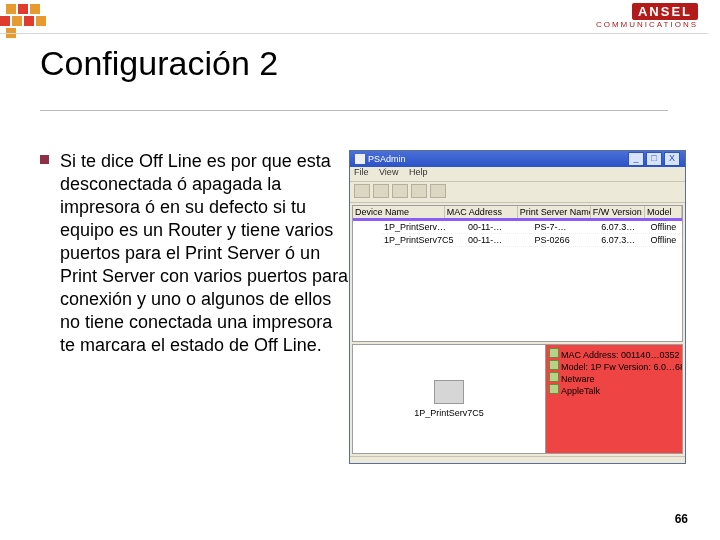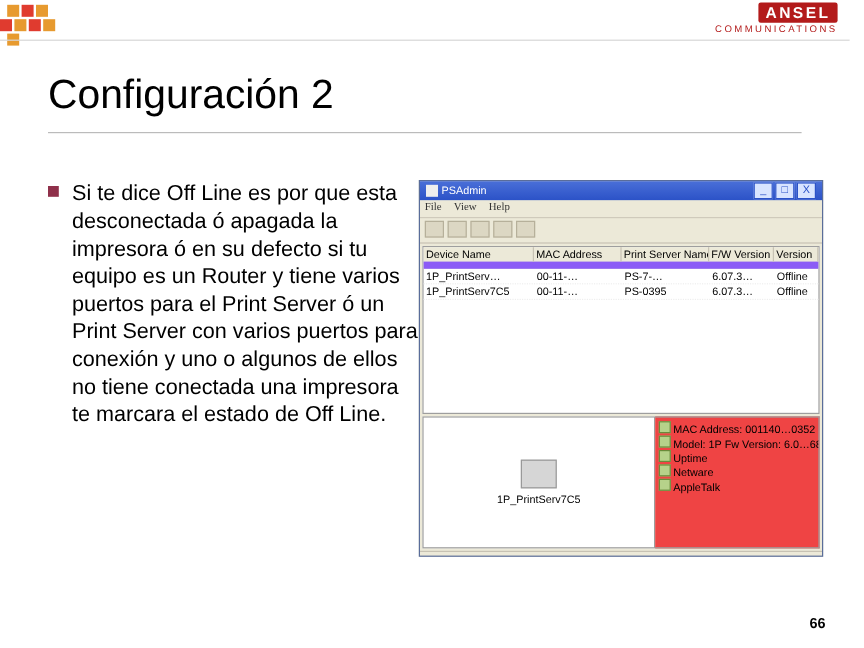--- a/index.html
+++ b/index.html
@@ -6,40 +6,40 @@
   .slide{position:relative;width:708px;height:540px;box-sizing:border-box;}
   
   .hdr{position:absolute;top:0;left:0;right:0;height:36px;}
   .mosaic{position:absolute;left:0;top:4px;}
   .m{position:absolute;width:10px;height:10px;}
   .brand{position:absolute;right:10px;top:2px;text-align:right;}
   .brand-name{background:#b31b1b;color:#fff;font:700 13px Arial;letter-spacing:2px;padding:1px 6px;border-radius:2px;display:inline-block;}
   .brand-sub{font:8px/10px Arial;letter-spacing:2px;color:#b31b1b;text-align:right;}
   .hdr-line{position:absolute;left:0;right:0;top:33px;height:1px;background:#d6d6d6;}
   
-  .title{position:absolute;left:40px;top:60px;font:400 34px Arial;text-align:center;}
+  .title{position:absolute;left:40px;top:44px;font:400 34px Arial;text-align:center;}
   .title-line{position:absolute;left:40px;top:110px;right:40px;height:1px;background:#bbb;}
   
   .bullet-sq{position:absolute;left:40px;top:155px;width:9px;height:9px;background:#8f304a;}
   .body{position:absolute;left:60px;top:150px;width:290px;font:18px/23px Arial;}
   .pgnum{position:absolute;right:20px;bottom:14px;font:700 12px Arial;}
   
   .app{position:absolute;right:22px;top:150px;width:335px;height:312px;border:1px solid #5a6d9a;background:#ece9d8;font:9px Tahoma,Arial;}
   .titlebar{height:16px;background:linear-gradient(#4a6fd8,#2b52c7);color:#fff;display:flex;align-items:center;padding:0 5px;}
   .tb-icon{width:10px;height:10px;background:#eee;margin-right:3px;}
   .tb-btns{margin-left:auto;display:flex;gap:2px;}
   .tb-btn{width:14px;height:12px;background:#d8e4ff;border:1px solid #2b52c7;font:9px/10px Arial;text-align:center;color:#2b52c7;}
-  .menubar{height:14px;background:#ece9d8;padding:0 4px;border-bottom:1px solid #c7c2b3;font-family:Liberation Serif, serif;}
+  .menubar{height:14px;background:#ece9d8;padding:0 4px;border-bottom:1px solid #c7c2b3;}
   .menubar span{margin-right:8px;color:#333;}
   .toolbar{height:16px;background:#ece9d8;border-bottom:1px solid #c7c2b3;display:flex;gap:3px;padding:2px 4px;}
   .tool{width:14px;height:12px;background:#dcd7c3;border:1px solid #b6b09a;}
   .list{background:#fff;border:1px solid #9e9e9e;margin:2px;}
-  .list-hdr{display:flex;background:#ece9d8;border-bottom:6px solid #8b5cf6;}
+  .list-hdr{display:flex;background:#ece9d8;border-bottom:3px solid #8b5cf6;}
   .lh{border-right:1px solid #c7c2b3;padding:1px 2px;white-space:nowrap;overflow:hidden;}
-  .row{display:flex;border-bottom:1px dotted #eee;}
+  .row{display:flex;border-bottom:1px dotted #eee;margin-left:29px;}
   .cell{padding:1px 2px;white-space:nowrap;overflow:hidden;}
   .c0{width:92px}.c1{width:72px}.c2{width:72px}.c3{width:52px}.c4{width:34px}
   .list-body{height:120px;}
   .bottom{height:110px;display:flex;margin:0 2px 2px;}
   .detail-left{flex:1;background:#fff;border:1px solid #9e9e9e;display:flex;flex-direction:column;align-items:center;justify-content:center;gap:4px;}
   .printer-ic{width:28px;height:22px;background:#d6d6d6;border:1px solid #999;}
   .detail-right{width:130px;background:#ef4444;border:1px solid #9e9e9e;border-left:0;padding:3px;overflow:hidden;}
   .tree-line{white-space:nowrap;}
   .tree-ic{display:inline-block;width:8px;height:8px;background:#b6d28a;border:1px solid #6a8a3a;margin-right:2px;}
   .status{height:14px;border-top:1px solid #c7c2b3;}
@@ -93,48 +93,47 @@
     <div class="tool"></div>
     <div class="tool"></div>
     <div class="tool"></div>
   </div>
   <div class="list">
     <div class="list-hdr">
       <div class="lh c0">Device Name</div>
       <div class="lh c1">MAC Address</div>
       <div class="lh c2">Print Server Name</div>
       <div class="lh c3">F/W Version</div>
-      <div class="lh c4">Version</div>
+      <div class="lh c4">Model</div>
     </div>
     <div class="list-body" id="list-body">
           <div class="row">
             <div class="cell c0">1P_PrintServ…</div>
             <div class="cell c1">00-11-…</div>
             <div class="cell c2">PS-7-…</div>
             <div class="cell c3">6.07.3…</div>
             <div class="cell c4">Offline</div>
           </div>
           <div class="row">
             <div class="cell c0">1P_PrintServ7C5</div>
             <div class="cell c1">00-11-…</div>
-            <div class="cell c2">PS-0395</div>
+            <div class="cell c2">PS-0266</div>
             <div class="cell c3">6.07.3…</div>
             <div class="cell c4">Offline</div>
           </div>
         </div>
   </div>
   <div class="bottom">
     <div class="detail-left">
       <div class="printer-ic"></div>
       <div>1P_PrintServ7C5</div>
     </div>
     <div class="detail-right" id="tree">
           <div class="tree-line"><span class="tree-ic"></span><span>MAC Address: 001140…0352</span></div>
           <div class="tree-line"><span class="tree-ic"></span><span>Model: 1P Fw Version: 6.0…68</span></div>
-          <div class="tree-line"><span class="tree-ic"></span><span>Uptime</span></div>
           <div class="tree-line"><span class="tree-ic"></span><span>Netware</span></div>
           <div class="tree-line"><span class="tree-ic"></span><span>AppleTalk</span></div>
         </div>
   </div>
   <div class="status"></div>
 </div>
 
 <div class="pgnum">66</div>
 
 </div>

